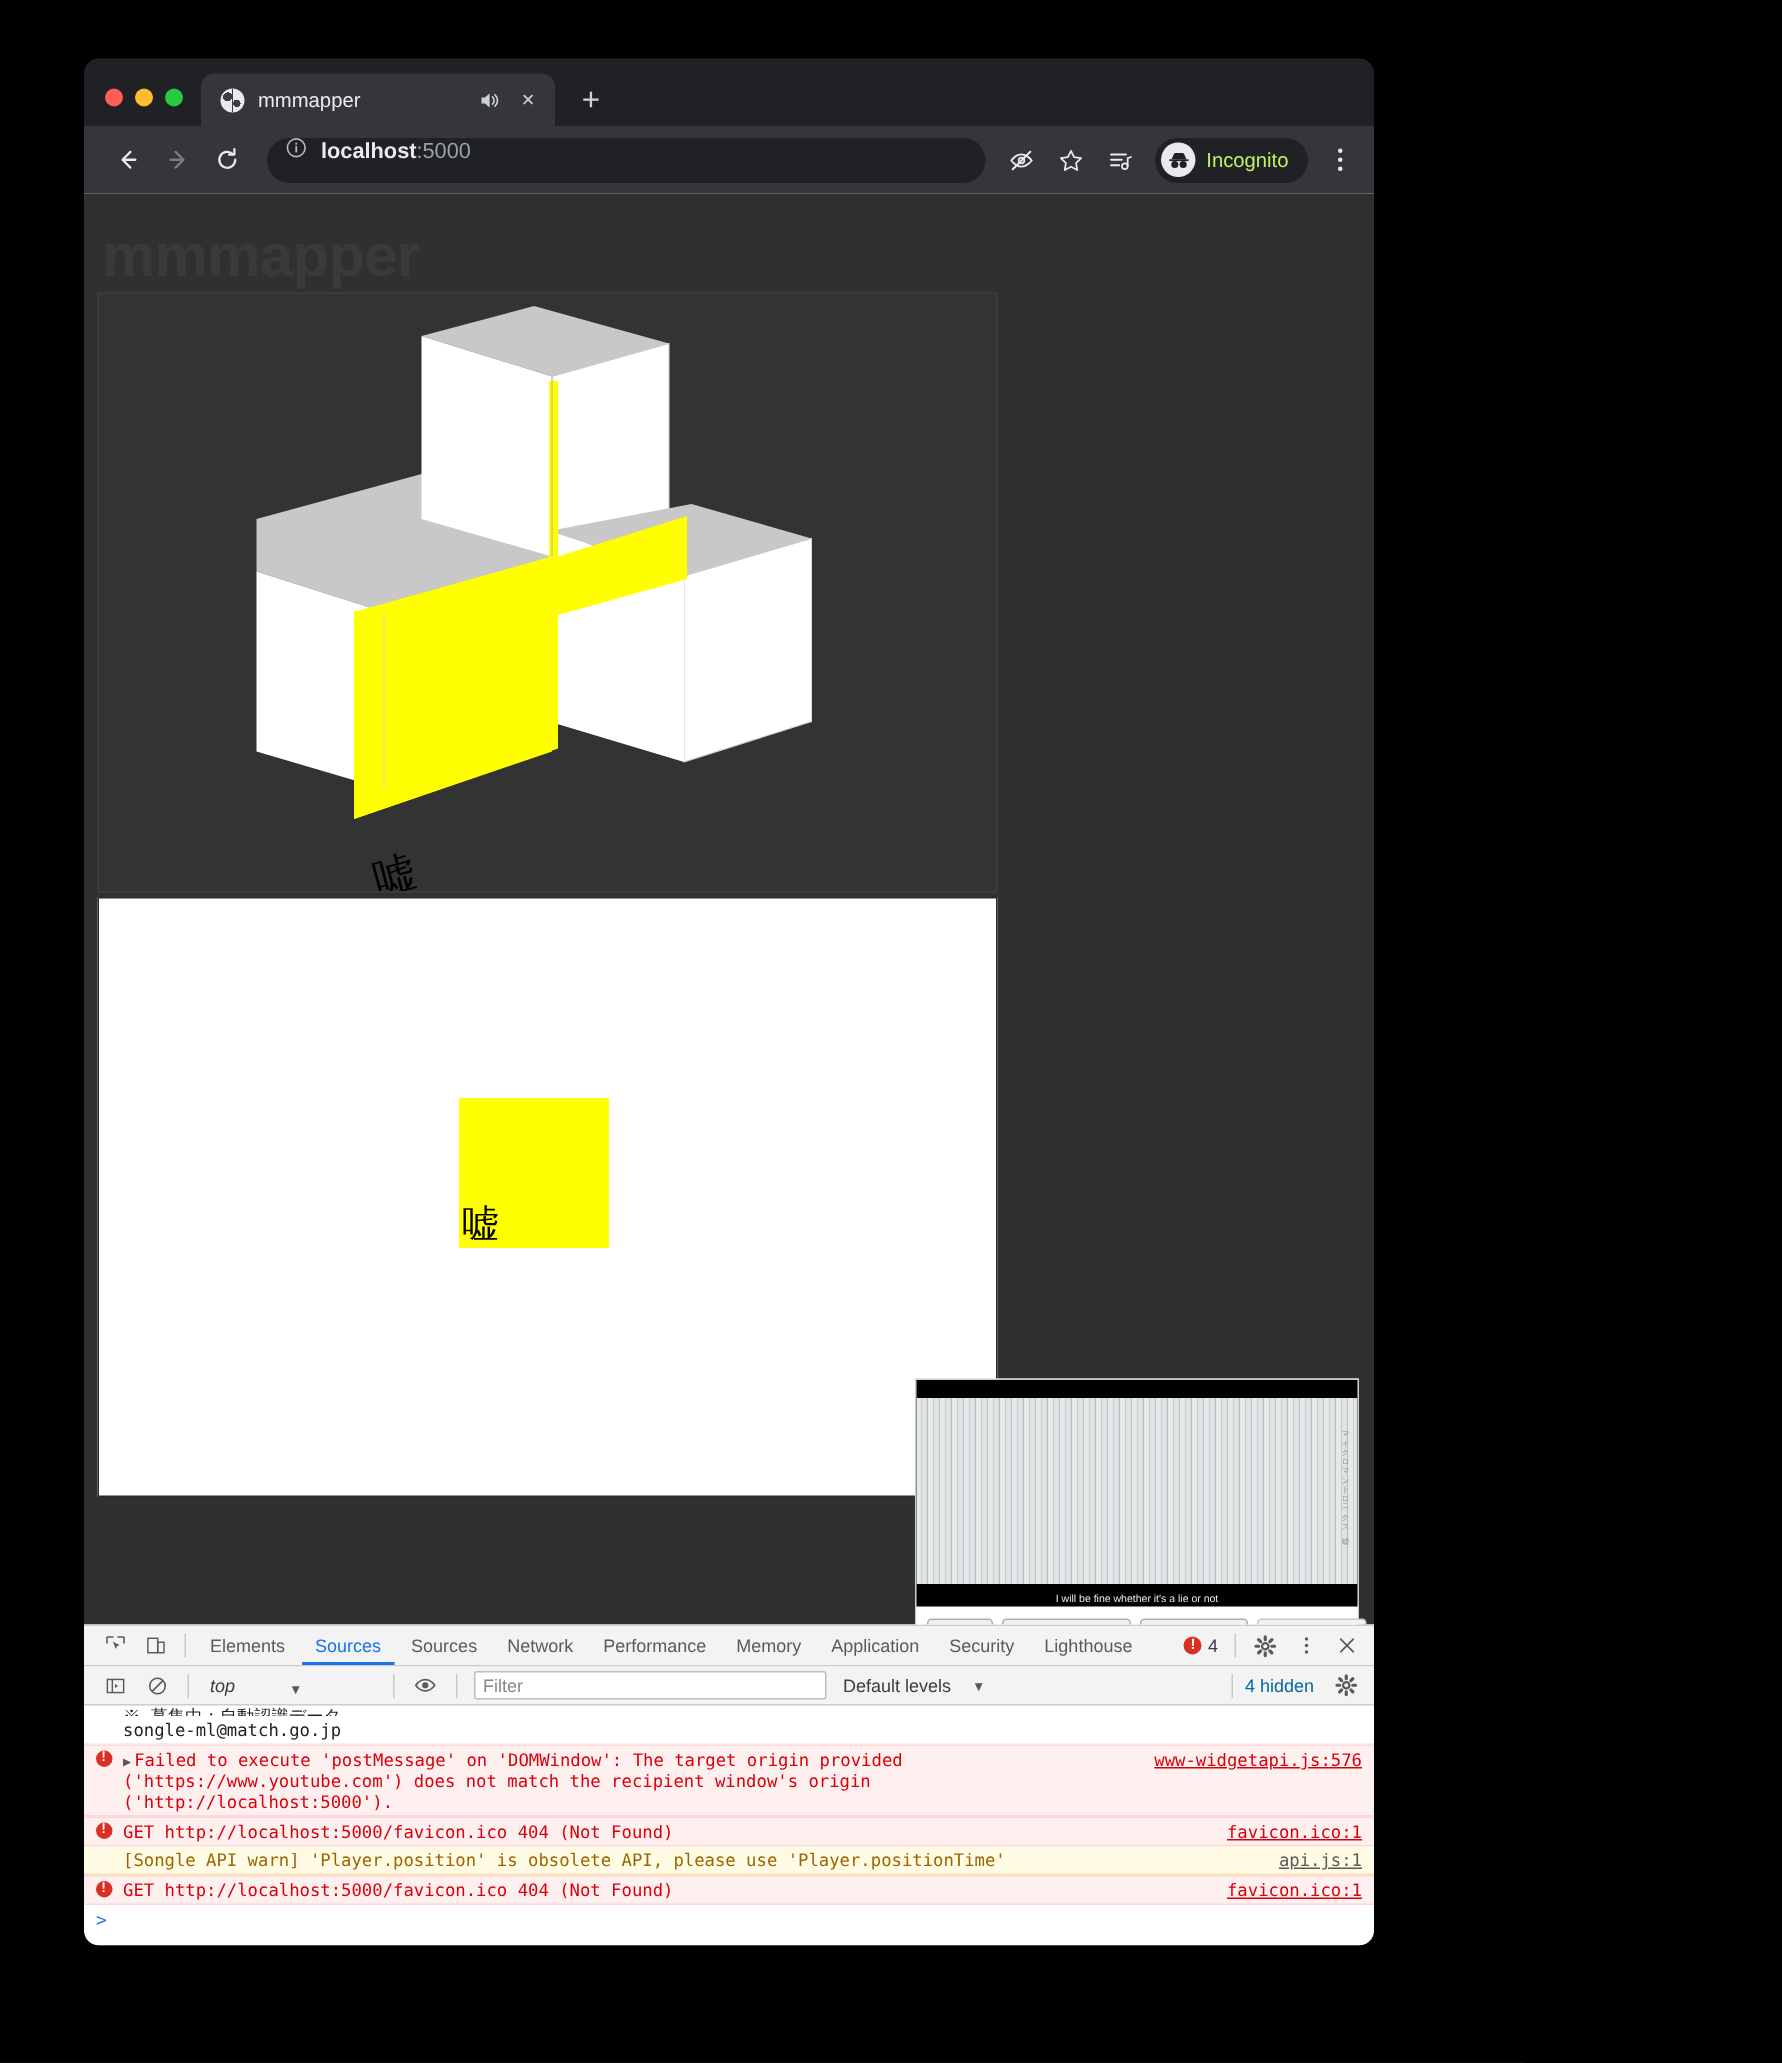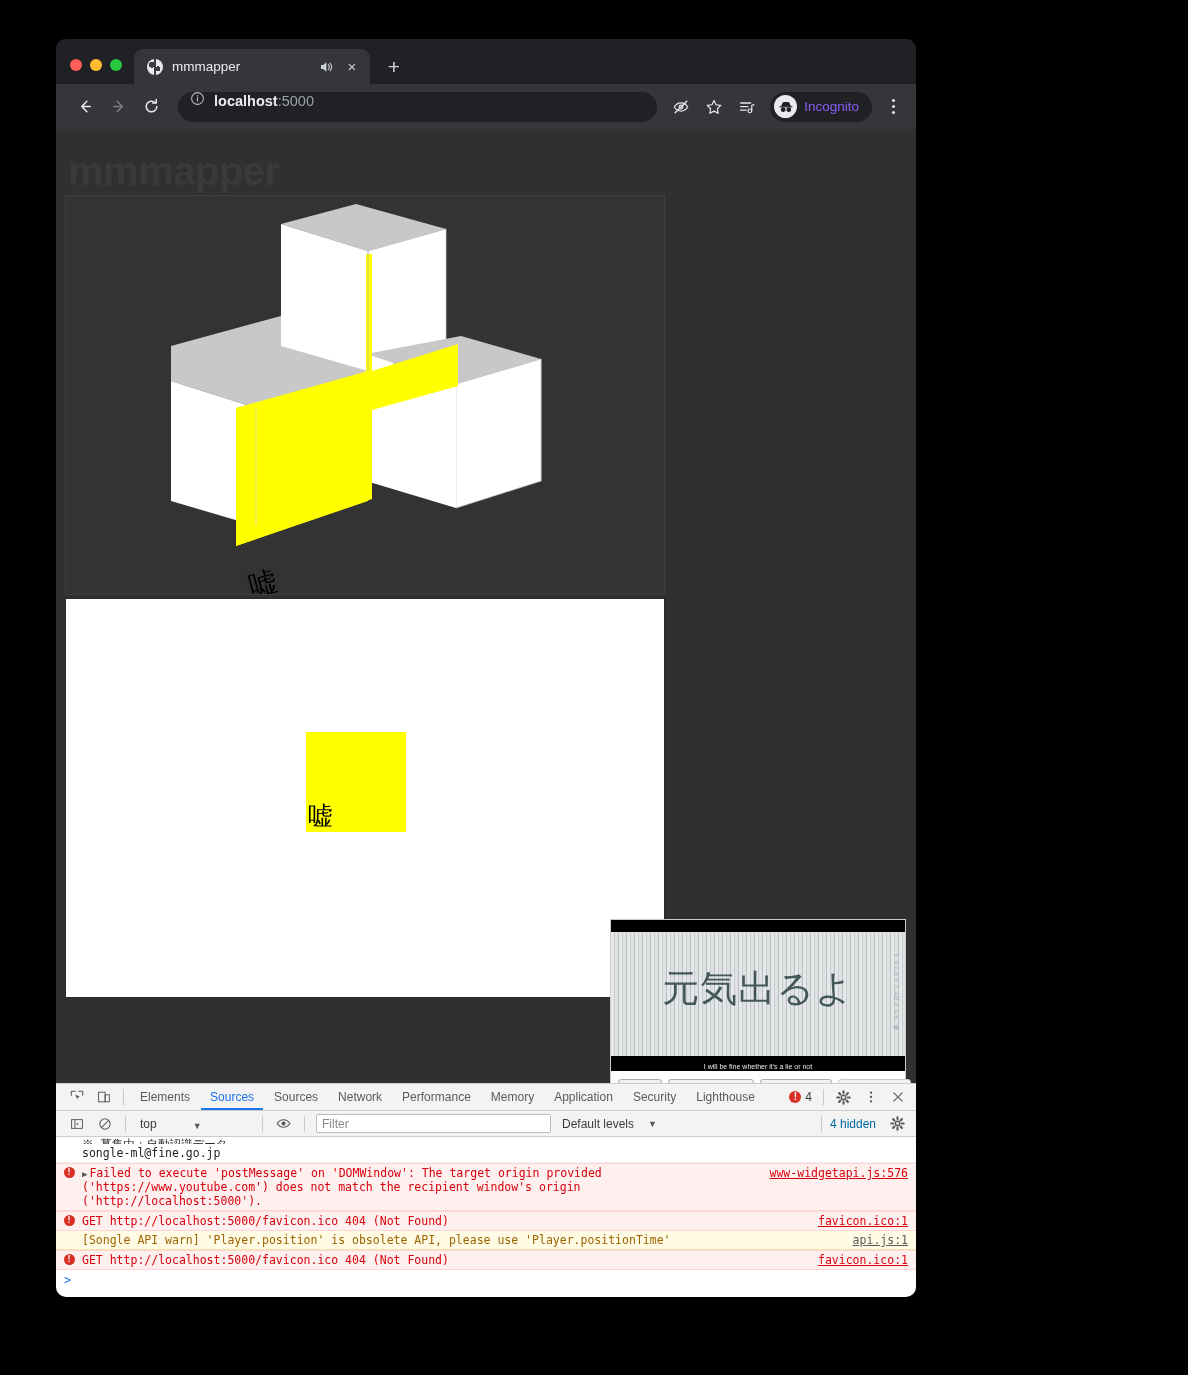--- a/index.html
+++ b/index.html
@@ -119,21 +119,21 @@
     display: flex; align-items: center;
     gap: 7px;
     padding: 0 13px 0 4px;
     margin-left: 4px;
   }
   .incognito-avatar {
     width: 23px; height: 23px; border-radius: 50%;
     background: #e8eaed;
     display: flex; align-items: center; justify-content: center;
   }
-  .incognito-label { color: #8b5cf6; font-size: 13.5px; }
+  .incognito-label { color: #bef264; font-size: 13.5px; }
   .kebab {
     width: 26px; height: 28px;
     display: flex; flex-direction: column;
     align-items: center; justify-content: center;
     gap: 3px; margin-left: 3px;
   }
   .kebab i { width: 3px; height: 3px; border-radius: 50%; background: #e8eaed; display:block; }
 
   
   .viewport {
@@ -306,20 +306,21 @@
     background: #f3f3f3;
     border-bottom: 1px solid #cdcdcd;
     padding: 0 6px 0 8px;
     gap: 3px;
   }
   .ctx-select {
     font-size: 12px; color: #3c3c3c;
     display: flex; align-items: flex-end;
     gap: 36px; padding: 0 6px;
     min-width: 120px;
+    font-style: italic;
   }
   .caret { font-size: 9px; color: #5a5a5a; }
   .filter-box {
     flex: 0 0 auto;
     width: 235px; height: 19px;
     background: #fff;
     border: 1px solid #bdbdbd;
     border-radius: 2px;
     font-size: 12px; color: #888;
     display: flex; align-items: center;
@@ -516,21 +517,20 @@
 
       <div id="map-canvas">
         <div class="map-tile">
           <span>嘘</span>
         </div>
       </div>
 
       <div id="player-widget">
         <div class="player-video">
           <div class="video-frame">
-            <div class="video-text">元気出るよ</div>
             <div class="video-credit">マイクロマントロニクス 嘘</div>
           </div>
           <div class="video-caption">I will be fine whether it's a lie or not</div>
         </div>
         <div class="player-controls">
           <button class="pbtn">再生</button>
           <button class="pbtn">歌詞頭出し</button>
           <button class="pbtn">一時停止</button>
           <button class="pbtn disabled">巻き戻し</button>
         </div>
@@ -642,21 +642,21 @@
         </svg>
       </span>
     </div>
 
     <div class="console-body">
 
       <div class="clipped-line">※ 募集中：自動認識データ</div>
 
       <div class="cline info">
         <span class="gutter"></span>
-        <span class="body">songle-ml@fine.go.jp</span>
+        <span class="body">songle-ml@match.go.jp</span>
       </div>
 
       <div class="cline error">
         <span class="gutter">
           <span class="err-badge">!</span>
         </span>
         <span class="body"><span class="tri">▶</span><span>Failed to execute 'postMessage' on 'DOMWindow': The target origin provided ('https://www.youtube.com') does not match the recipient window's origin ('http://localhost:5000').</span></span>
         <span class="src">www-widgetapi.js:576</span>
       </div>
 

